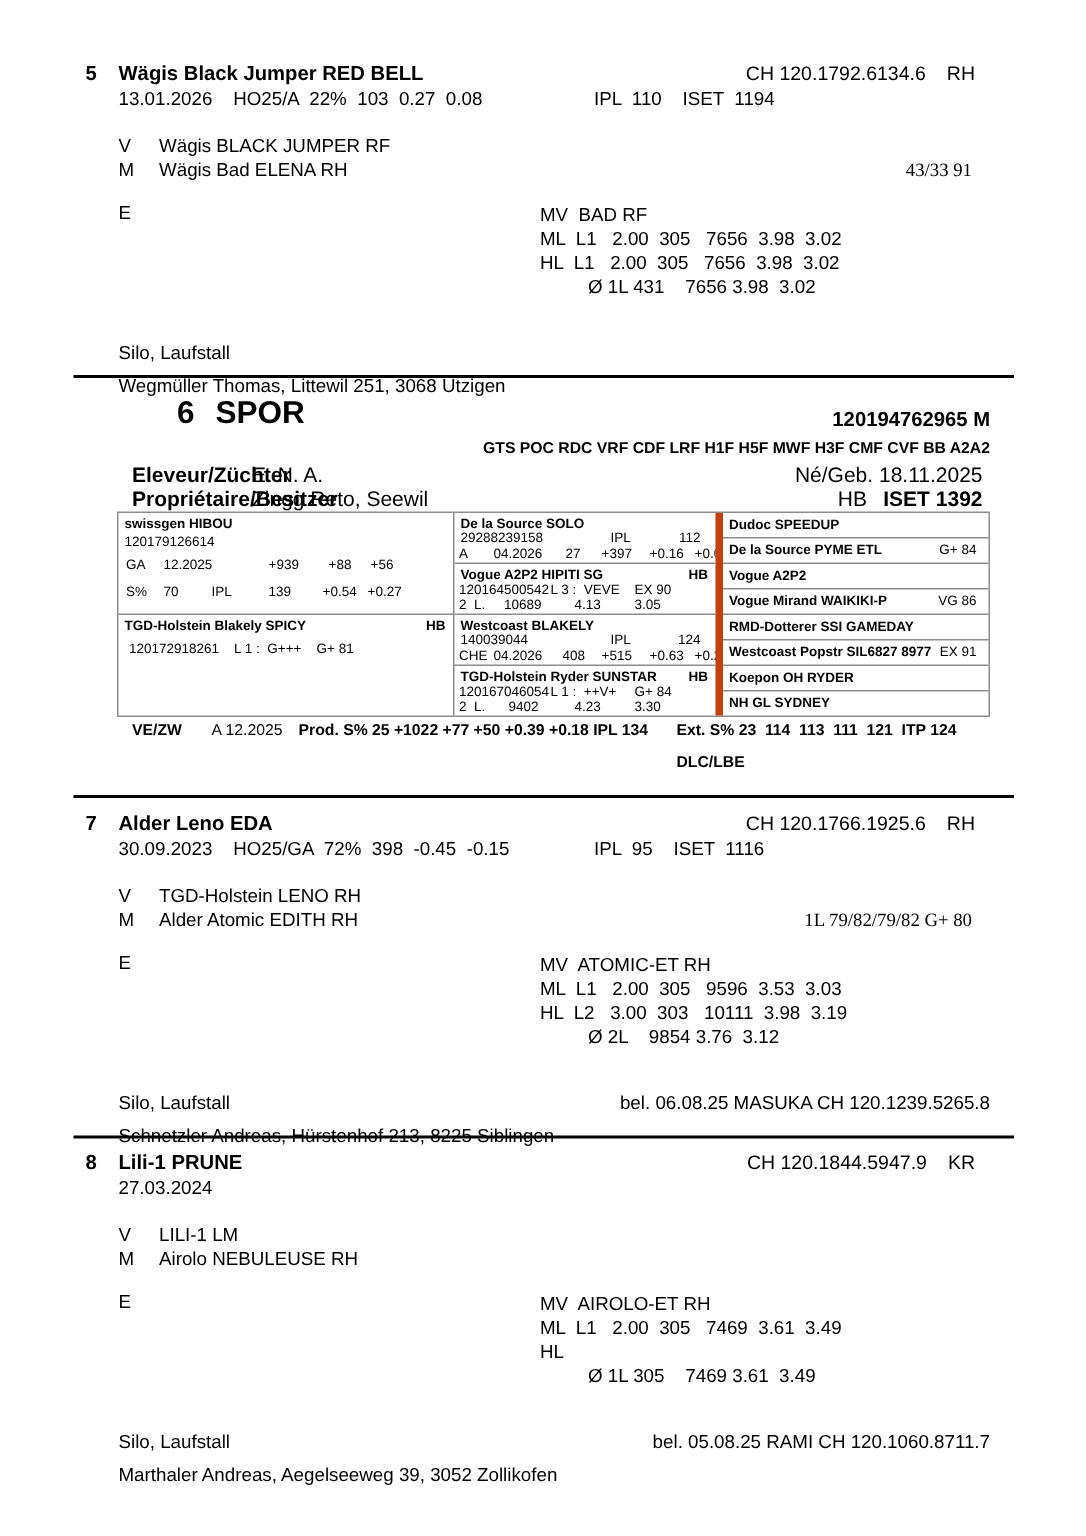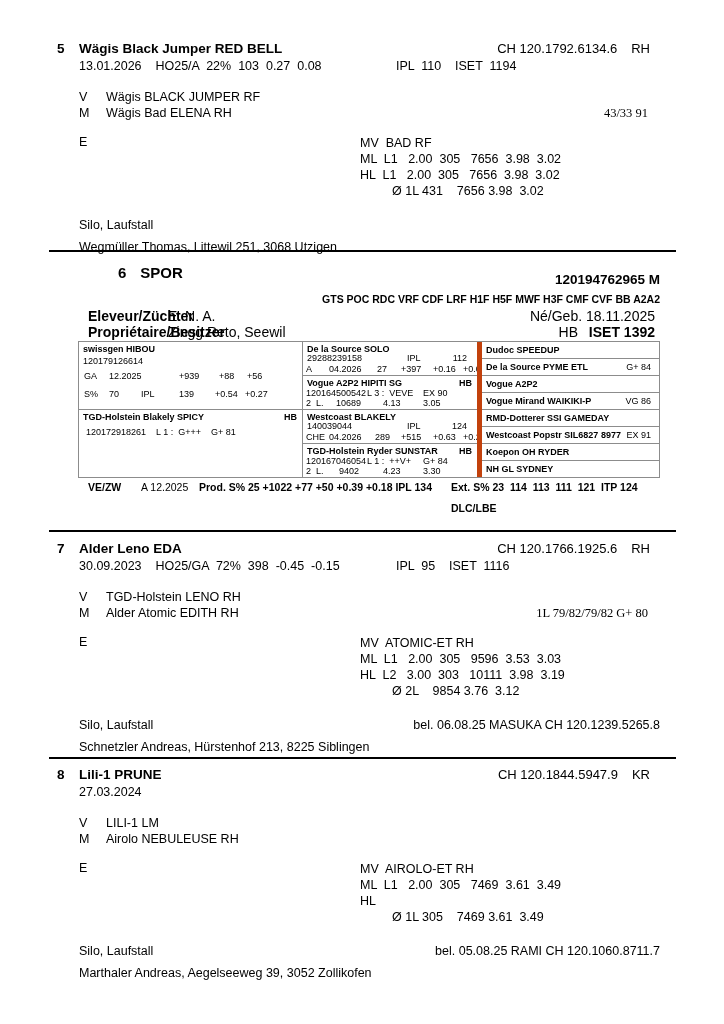--- a/index.html
+++ b/index.html
@@ -20,29 +20,29 @@
   .vm-block { margin-top:14px; }
   .vm-row { position:relative; height:16px; line-height:16px; }
   .vm-label { position:absolute; left:30px; }
   .vm-name { position:absolute; left:57px; }
   .vm-right { position:absolute; right:28px;font-family:Liberation Serif, serif; }
   .e-block { position:relative; margin-top:14px; }
   .e-label { position:absolute; left:30px; top:0; }
   .perf { margin-left:311px; }
   .perf div { height:16px; line-height:16px; white-space:pre; }
   .perf .avg { padding-left:32px; }
-  .foot-row { position:relative; height:16px; line-height:16px; margin-top:18px; }
+  .foot-row { position:relative; height:16px; line-height:16px; margin-top:28px; }
   .foot-row2 { position:relative; height:16px; line-height:16px; margin-top:6px; }
   .foot-left { position:absolute; left:30px; }
   .foot-right { position:absolute; right:16px; }
   .divider { position:absolute; left:49px; width:627px; height:1.5px; background:#000; }
 
   
   .e6 { height:266px; }
-  .e6-header { position:absolute; top:0; left:69px; font-size:15px; font-weight:bold; }
+  .e6-header { position:absolute; top:0; left:69px; font-size:21px; font-weight:bold; }
   .e6-header .gap { display:inline-block; width:14px; }
   .e6-id { position:absolute; top:8px; right:16px; font-weight:bold; font-size:13.5px; }
   .e6-codes { position:absolute; top:29px; right:16px; font-weight:bold; font-size:10.5px; }
   .e6-breeder-row { position:absolute; left:0; right:0; height:16px; line-height:16px; font-size:14px; }
   .e6-blabel { position:absolute; left:39px; font-weight:bold; }
   .e6-bvalue { position:absolute; left:119px; }
   .e6-bright { position:absolute; right:21px; }
   .e6-hb { position:absolute; right:98px; }
   .e6-iset { position:absolute; right:21px; font-weight:bold; }
 
@@ -198,21 +198,21 @@
         </div>
       </div>
       <div class="pcell">
         <span class="pname">Westcoast BLAKELY</span>
         <span class="pid" style="top:11px;">140039044</span>
         <span class="pipl-l" style="top:11px;">IPL</span>
         <span class="pipl-v" style="top:11px;">124</span>
         <div class="pln" style="top:22px;">
           <span class="tk" style="left:3px;">CHE</span>
           <span class="tk" style="left:26px;">04.2026</span>
-          <span class="tk" style="left:72px;">289</span>
+          <span class="tk" style="left:72px;">408</span>
           <span class="tk" style="left:98px;">+515</span>
           <span class="tk" style="left:130px;">+0.63</span>
           <span class="tk" style="left:160px;">+0.20</span>
         </div>
       </div>
       <div class="pcell">
         <span class="pname">TGD-Holstein Ryder SUNSTAR</span>
         <span class="phb">HB</span>
         <div class="pln" style="top:12px;">
           <span class="tk" style="left:3px;">120167046054</span>

